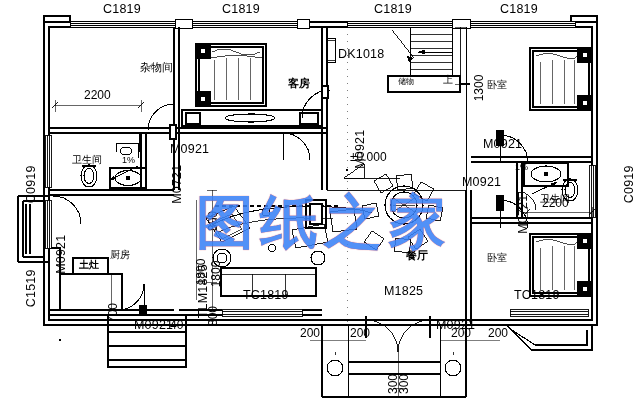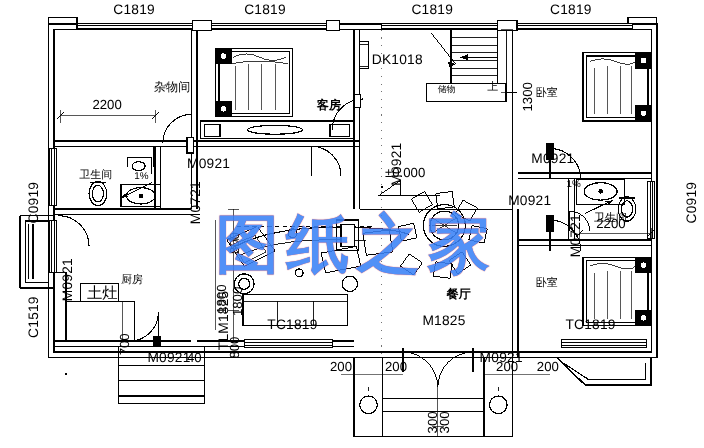--- a/index.html
+++ b/index.html
@@ -3,21 +3,21 @@
 <meta charset="utf-8">
 <style>
   html,body{margin:0;padding:0;background:#ffffff;}
   body{font-family:"Liberation Sans","DejaVu Sans",sans-serif;}
   #plan{position:relative;width:640px;height:407px;background:#ffffff;overflow:hidden;}
   svg{position:absolute;left:0;top:0;}
   .lbl{position:absolute;font-family:"Liberation Sans","DejaVu Sans",sans-serif;color:#000;white-space:nowrap;line-height:1;}
   .code{font-size:12.5px;letter-spacing:0.2px;}
   .dim{font-size:12px;}
   .cn{font-family:"DejaVu Sans","Liberation Sans",sans-serif;font-size:10px;}
-  .cnbig{font-family:"DejaVu Sans","Liberation Sans",sans-serif;font-size:11px;margin-top:12px;}
+  .cnbig{font-family:"DejaVu Sans","Liberation Sans",sans-serif;font-size:11px;}
   .rot90{transform:rotate(-90deg);}
   .elev{font-size:12px;}
   .wm{position:absolute;color:#3b82f6;font-family:"DejaVu Sans","Liberation Sans",sans-serif;
       font-size:58px;font-weight:700;letter-spacing:6px;opacity:0.88;
       text-shadow:0 0 1px #e8232a;margin-top:24px;}
 </style>
 </head>
 <body>
 
 <div id="plan">
@@ -315,21 +315,21 @@
         <circle cx="347" cy="170" r="0.9"></circle>
         <circle cx="466" cy="230" r="0.9"></circle>
         <circle cx="60" cy="340" r="0.9"></circle>
       </g>
     </g>
   </svg>
 
   <div class="lbl cnbig" style="left:140px;top:62px;">杂物间</div>
   <div class="lbl cn" style="left:72px;top:155px;">卫生间</div>
   <div class="lbl cn" style="left:110px;top:250px;">厨房</div>
-  <div class="lbl cn" style="left:79px;top:260px;font-size:14px;">土灶</div>
+  <div class="lbl cn" style="left:79px;top:260px;font-size:10px;font-weight:bold;">土灶</div>
   <div class="lbl cnbig" style="left:288px;top:78px;font-weight:bold;">客房</div>
   <div class="lbl cn" style="left:443px;top:75px;">上</div>
   <div class="lbl cn" style="left:398px;top:78px;font-size:8px;">储物</div>
   <div class="lbl cnbig" style="left:406px;top:250px;font-weight:bold;">餐厅</div>
   <div class="lbl cn" style="left:487px;top:80px;">卧室</div>
   <div class="lbl cn" style="left:487px;top:253px;">卧室</div>
   <div class="lbl cn" style="left:540px;top:194px;">卫生间</div>
 
   <div class="lbl code" style="left:103px;top:3px;">C1819</div>
   <div class="lbl code" style="left:222px;top:3px;">C1819</div>

